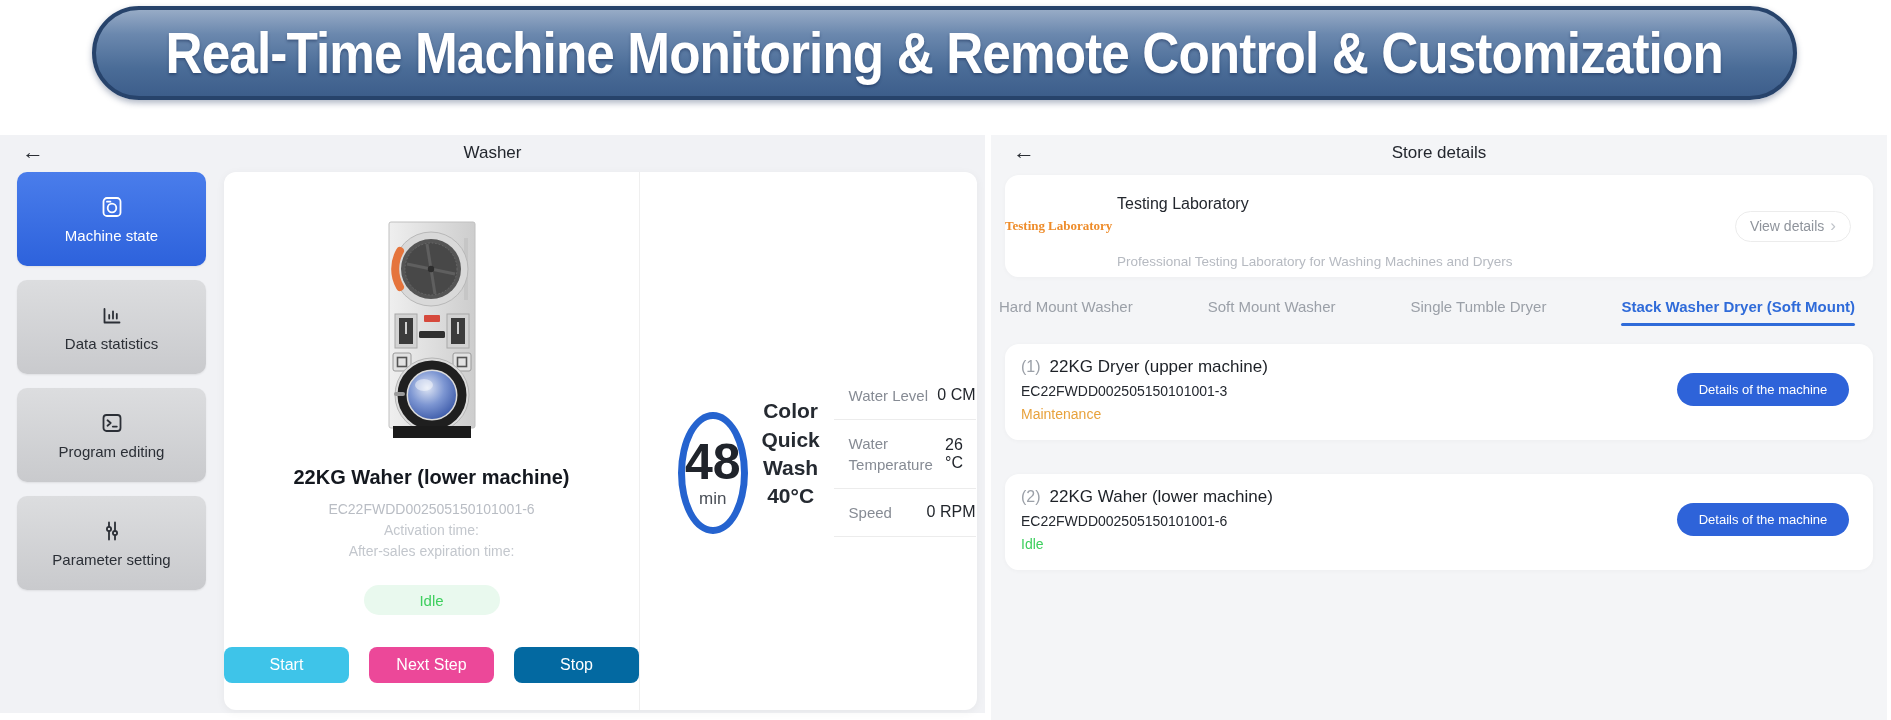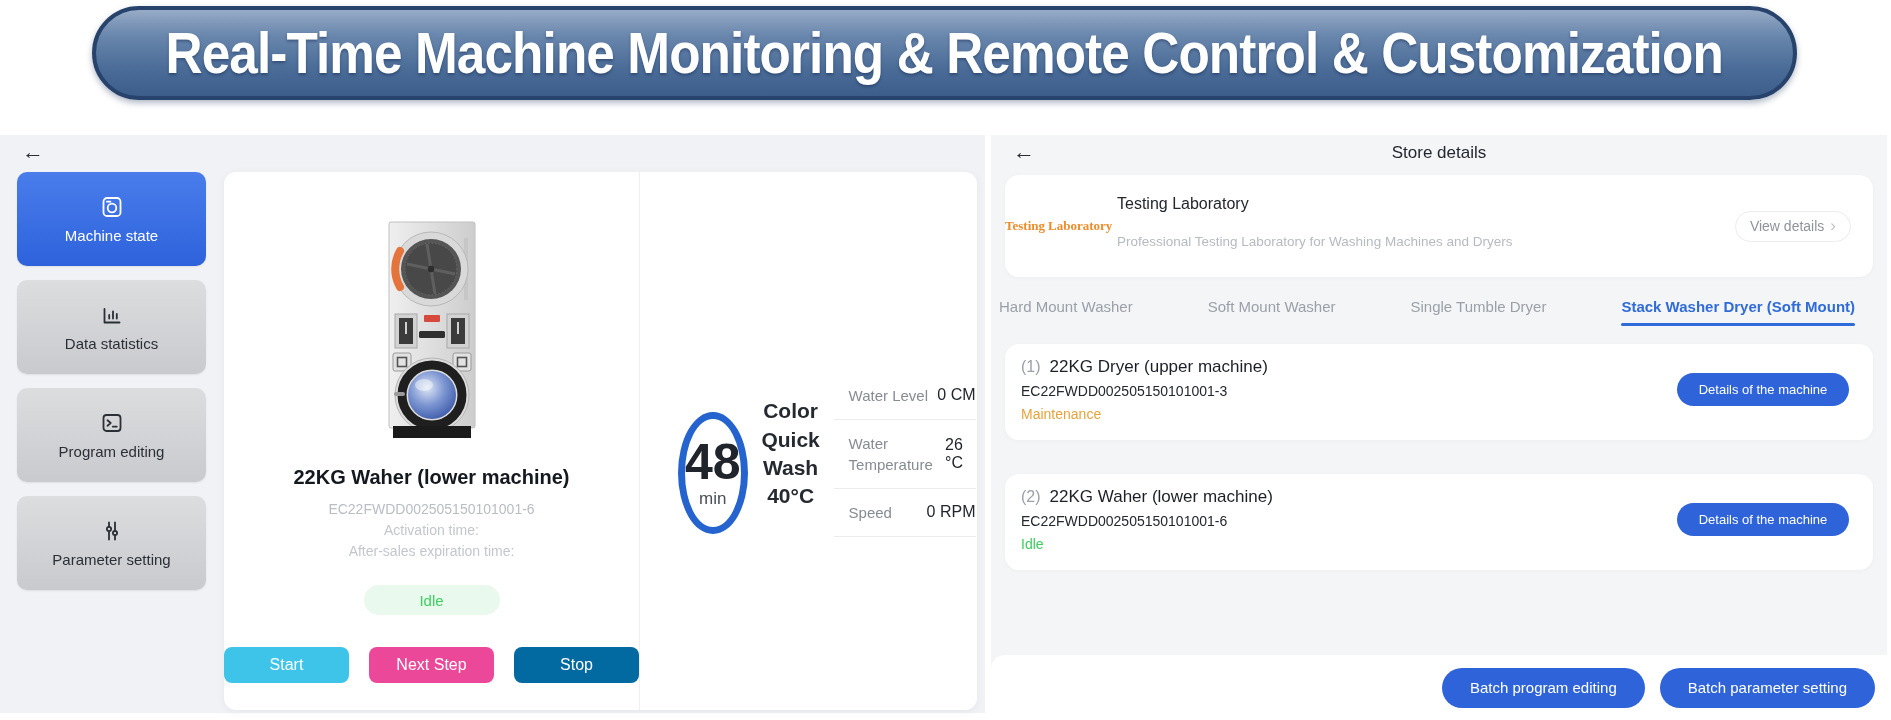--- a/index.html
+++ b/index.html
@@ -71,21 +71,21 @@
   .stat-value { font-size:16px; color:#22262c; }
 
   
   .store-card { position:absolute; left:14px; right:14px; top:40px; height:102px;
     background:#fff; border-radius:14px; display:flex; align-items:center;
     box-shadow:0 1px 5px rgba(0,0,0,.03); }
   .store-logo { width:112px; display:flex; flex-direction:row; align-items:center;
     gap:3px; color:#ee8c2a; font-family:"Liberation Serif","DejaVu Serif",serif;
     font-weight:700; font-size:13px; }
   .store-info { flex:1; align-self:stretch; display:flex; flex-direction:column;
-    justify-content:space-between; padding:20px 0 28px 0; }
+    justify-content:space-between; padding:20px 0 8px 0; }
   .store-name { font-size:16px; font-weight:500; color:#23272e; }
   .store-desc { font-size:13.5px; color:#b6bac1; }
   .view-details { margin-right:22px; height:31px; padding:0 14px; border-radius:16px;
     border:1px solid #ececec; background:#fff; color:#8f949c; font-size:14px;
     display:flex; align-items:center; gap:6px; cursor:pointer; font-family:inherit; }
   .view-details .chev { color:#c0c4ca; font-size:17px; }
 
   .tabs { position:absolute; left:8px; right:0; top:163px; display:flex; gap:75px;
     white-space:nowrap; overflow:hidden; }
   .tab { font-size:15px; color:#9ba0a8; cursor:pointer; padding-bottom:11px; position:relative; flex:0 0 auto;}
@@ -119,20 +119,21 @@
 
 <div class="stage">
 
   <div class="banner">
     <div class="banner-text">Real-Time Machine Monitoring &amp; Remote Control &amp; Customization</div>
   </div>
 
   <div class="panel panel-left">
     <div class="panel-head">
       <span class="back-arrow">←</span>
+      <div class="panel-title">Washer</div>
     </div>
 
     <div class="sidebar">
       <div class="side-btn active">
         <svg viewBox="0 0 24 24" fill="none" stroke="currentColor" stroke-width="1.8" stroke-linecap="round">
           <rect x="3.5" y="3" width="17" height="18" rx="3.5"></rect>
             <circle cx="12" cy="13" r="4.3"></circle>
             <path d="M7 6.7 h3.4"></path>
         </svg>
         <span class="lbl">Machine state</span>
@@ -288,19 +289,15 @@
     <div class="mach-card m2">
       <div class="mach-line1">
         <span class="mach-index">(2)</span>
         <span class="mach-name">22KG Waher (lower machine)</span>
       </div>
       <div class="mach-serial">EC22FWDD002505150101001-6</div>
       <div class="mach-status green">Idle</div>
       <button class="detail-btn">Details of the machine</button>
     </div>
 
-    <div class="store-footer">
-      <button class="batch-btn">Batch program editing</button>
-      <button class="batch-btn">Batch parameter setting</button>
-    </div>
   </div>
 
 </div>
 
 </body></html>

